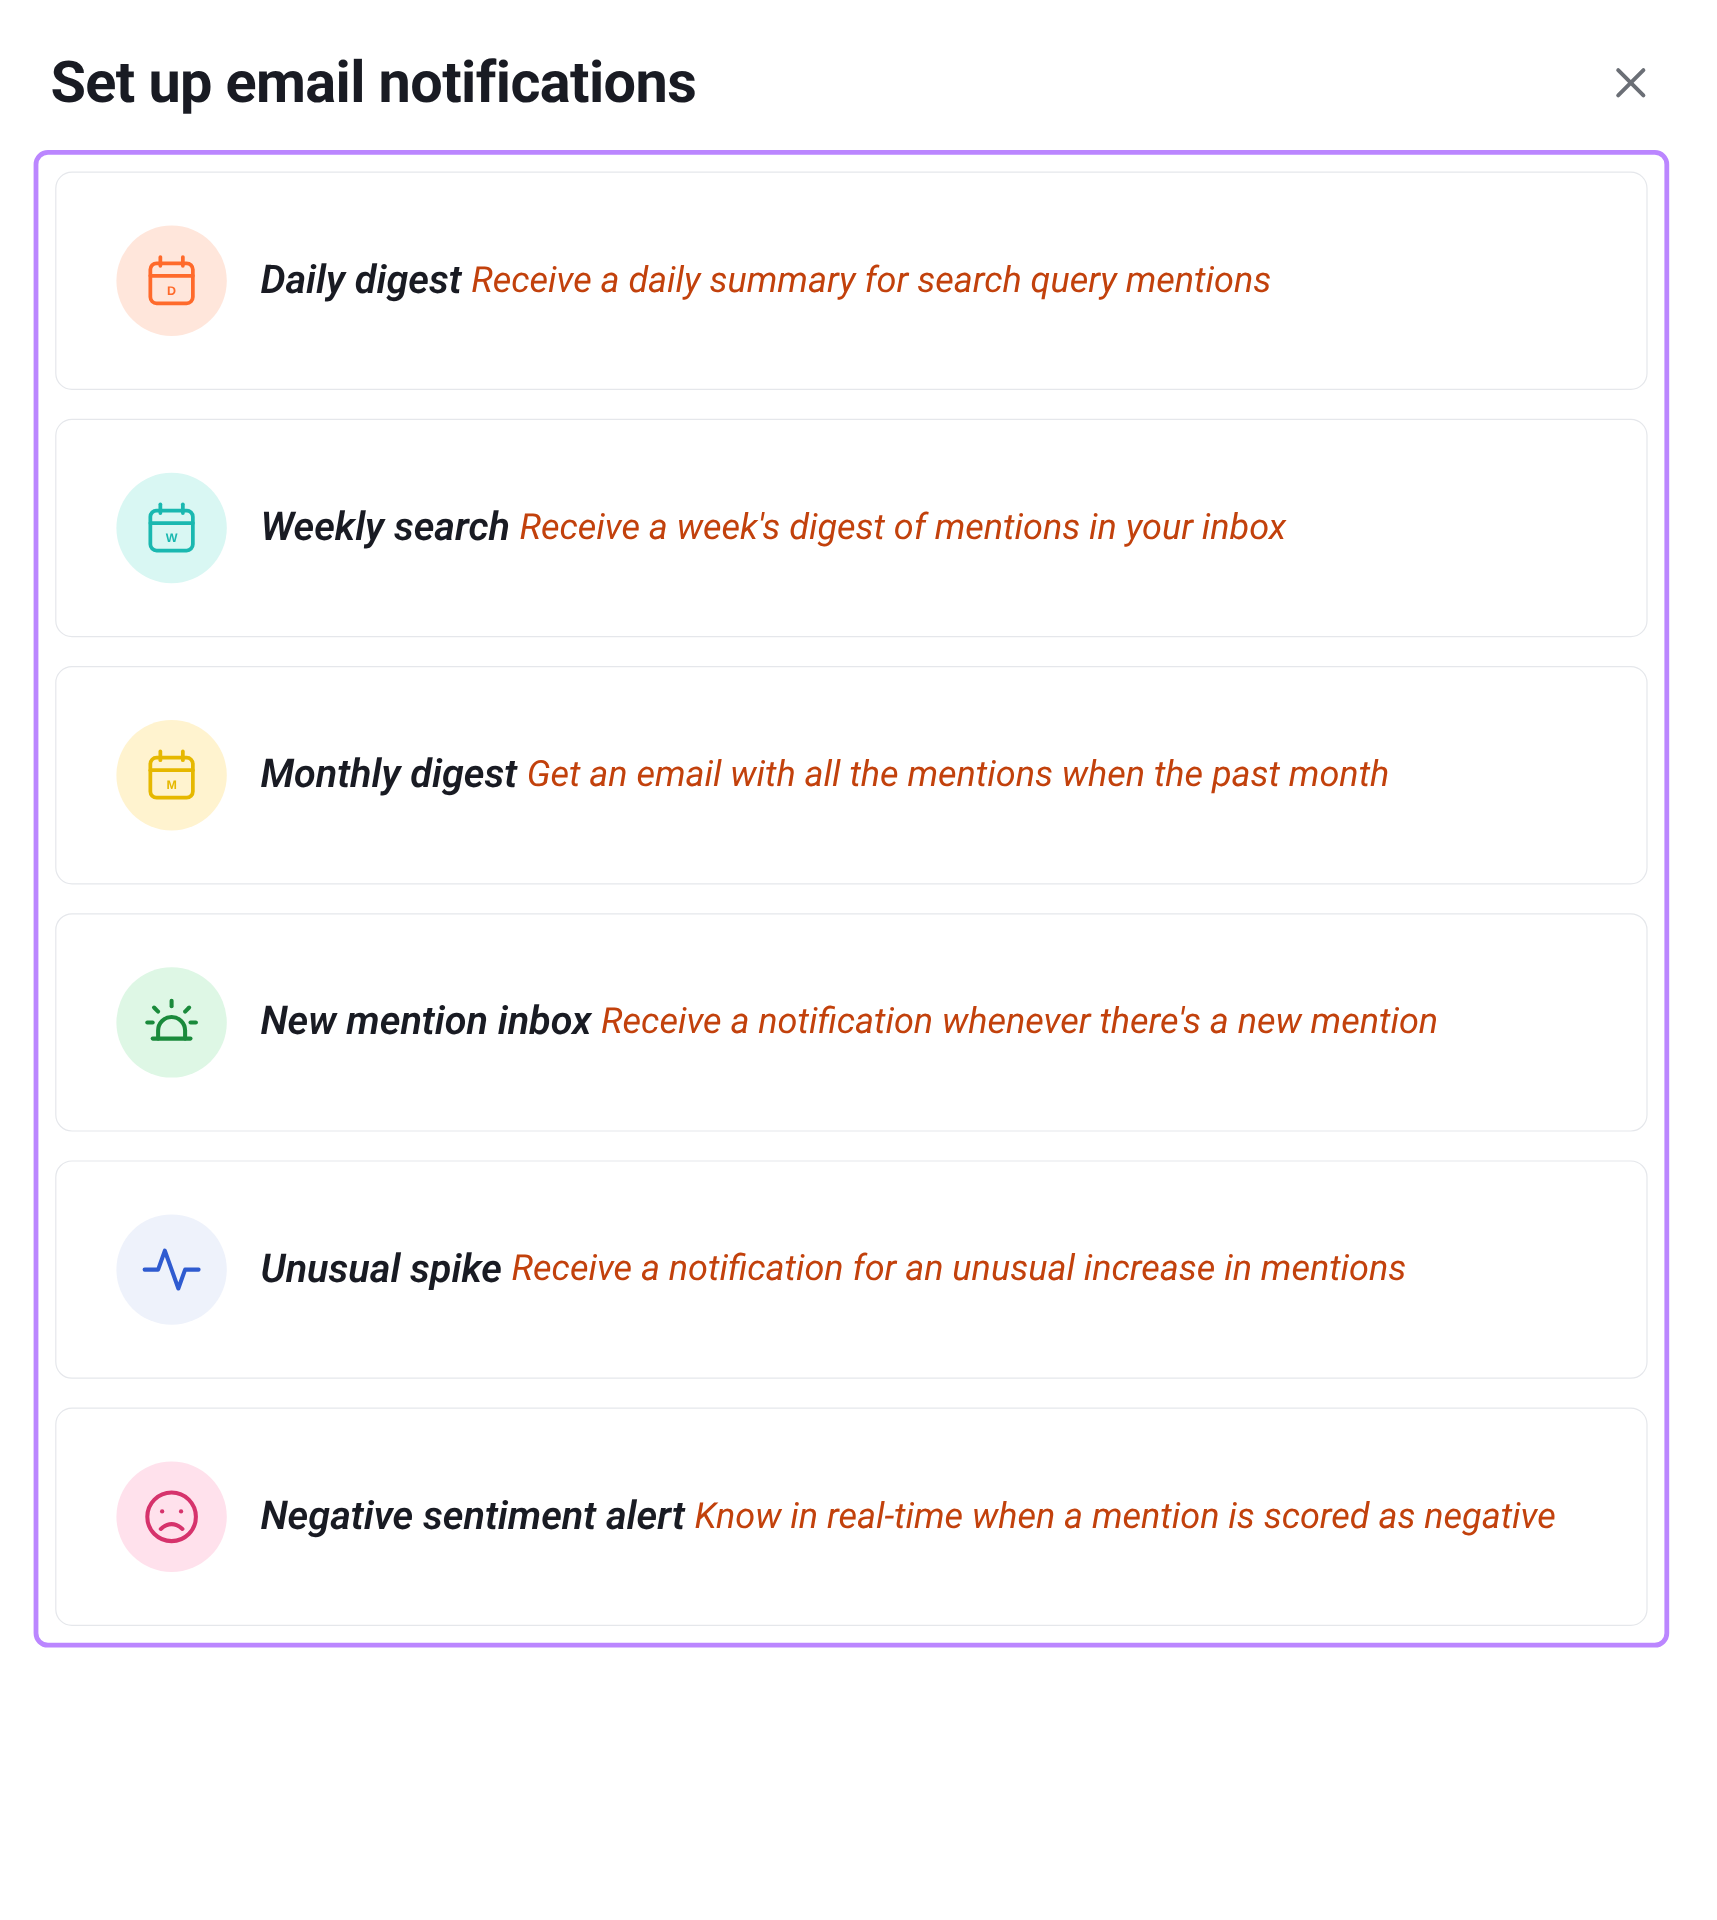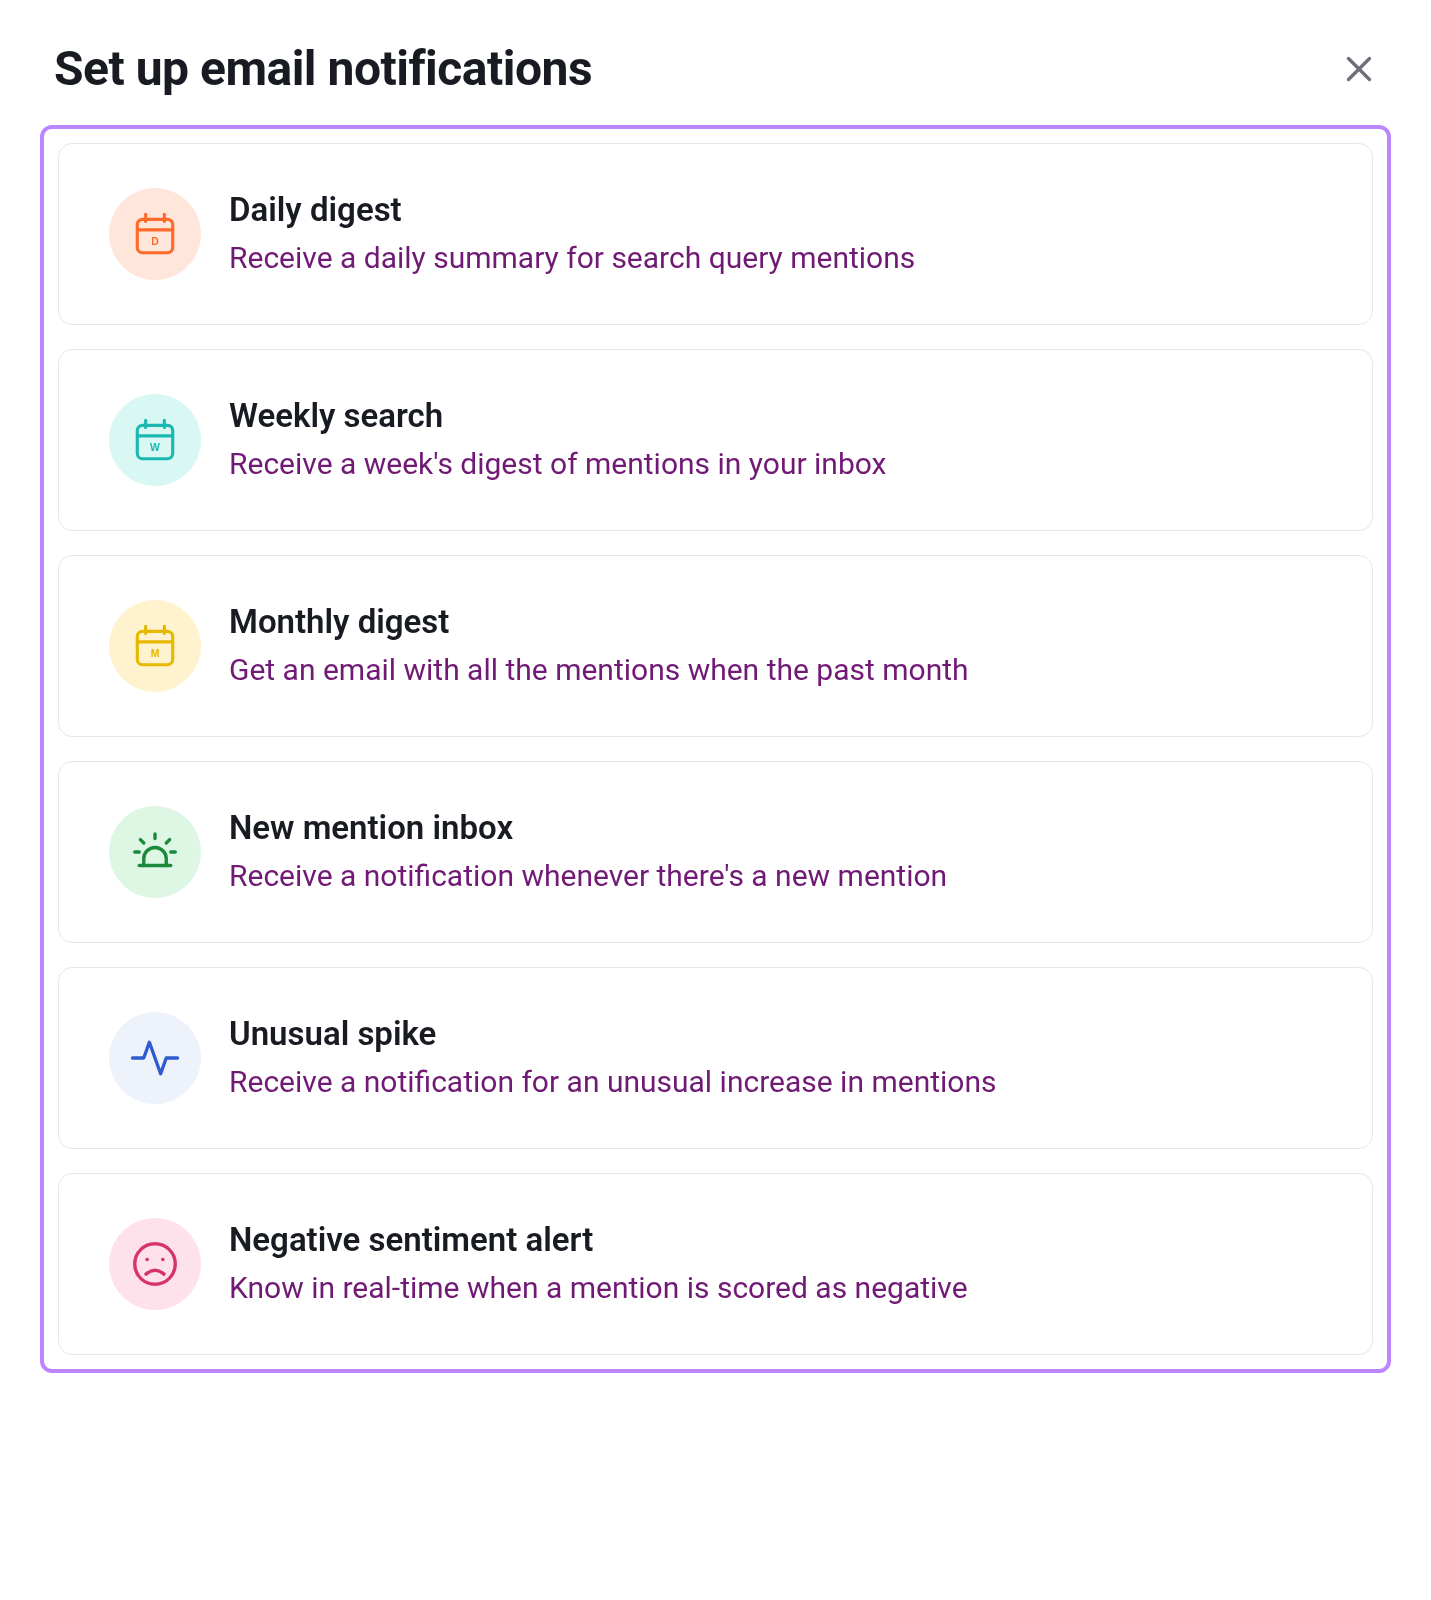--- a/index.html
+++ b/index.html
@@ -4,21 +4,21 @@
   <style>
     * { box-sizing: border-box; margin: 0; padding: 0; }
     html, body {
       width: 1431px;
       height: 1600px;
       background: #ffffff;
       font-family: -apple-system, BlinkMacSystemFont, "Segoe UI", Roboto, "Helvetica Neue", Arial, sans-serif;
       color: #191b23;
     }
     .page {
-      padding: 40px 40px 0 40px;
+      padding: 40px 40px 0 28px;
     }
     .header {
       display: flex;
       justify-content: space-between;
       align-items: center;
       margin-bottom: 28px;
       padding: 0 10px 0 14px;
     }
     .title {
       font-size: 48px;
@@ -59,30 +59,30 @@
       align-items: center;
       justify-content: center;
       flex-shrink: 0;
     }
     .bg-orange { background: #ffe6db; }
     .bg-teal   { background: #d9f7f3; }
     .bg-yellow { background: #fff3cf; }
     .bg-green  { background: #def7e5; }
     .bg-pink   { background: #ffe1ec; }
     .bg-blue   { background: #eef2fb; }
-    .card-text { display: flex; flex-direction: column; gap: 8px; }
+    .card-text { display: flex; flex-direction: row; gap: 8px; font-style: italic; }
     .card-title {
       font-size: 33px;
       font-weight: 600;
       color: #191b23;
       line-height: 1.2;
     }
     .card-desc {
       font-size: 30px;
-      color: #701a75;
+      color: #c2410c;
       line-height: 1.35;
     }
     svg { display: block; }
   </style>
 </head>
 <body>
 
 <div class="page">
   <div class="header">
     <h1 class="title">Set up email notifications</h1>

